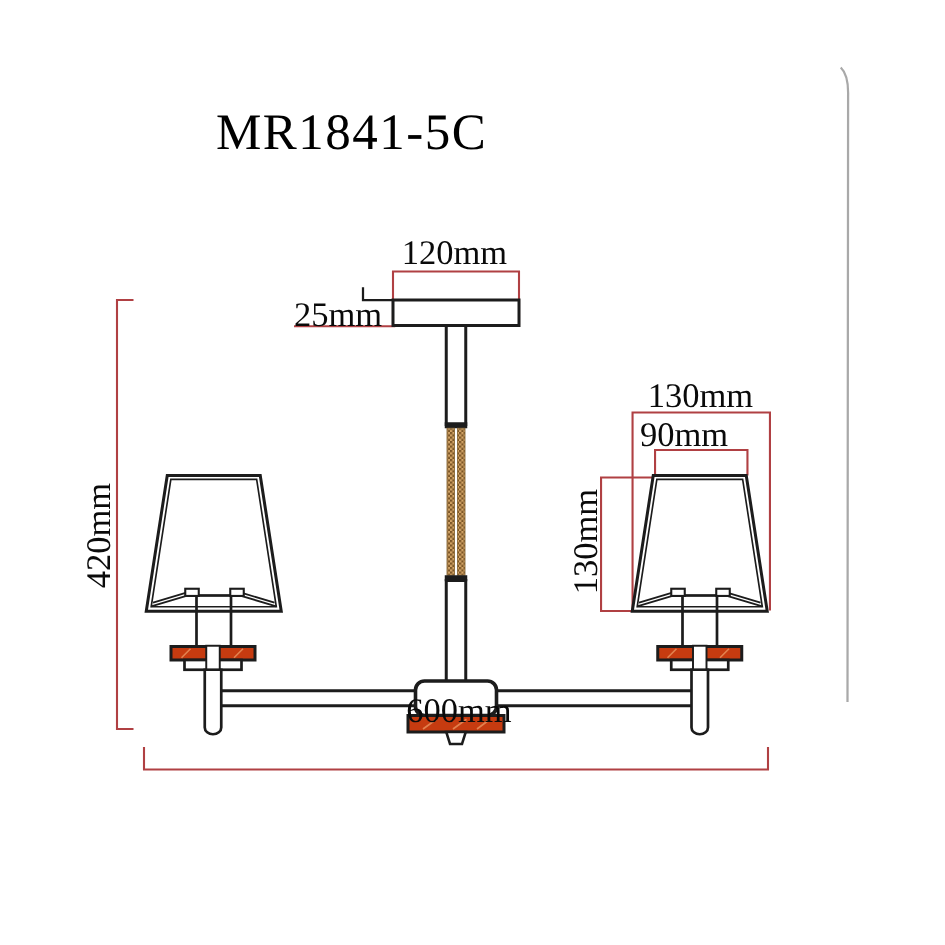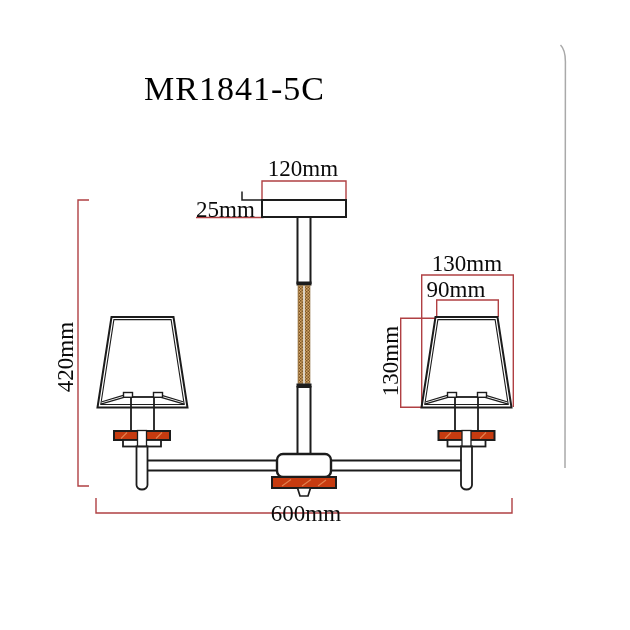--- a/index.html
+++ b/index.html
@@ -132,15 +132,15 @@
   <div class="dim-label left-align" style="left:196px; top:197px; width:60px;">25mm</div>
 
   <div class="dim-label" style="left:417px; top:251px;">130mm</div>
 
   <div class="dim-label" style="left:406px; top:277px;">90mm</div>
 
   <div class="dim-label rot" style="left:341px; top:348px;">130mm</div>
 
   <div class="dim-label rot" style="left:16px; top:344px;">420mm</div>
 
-  <div class="dim-label" style="left:256px; top:501px;">600mm</div>
+  <div class="dim-label" style="left:256px; top:461px;">600mm</div>
 
 </div>
 
 </body></html>

